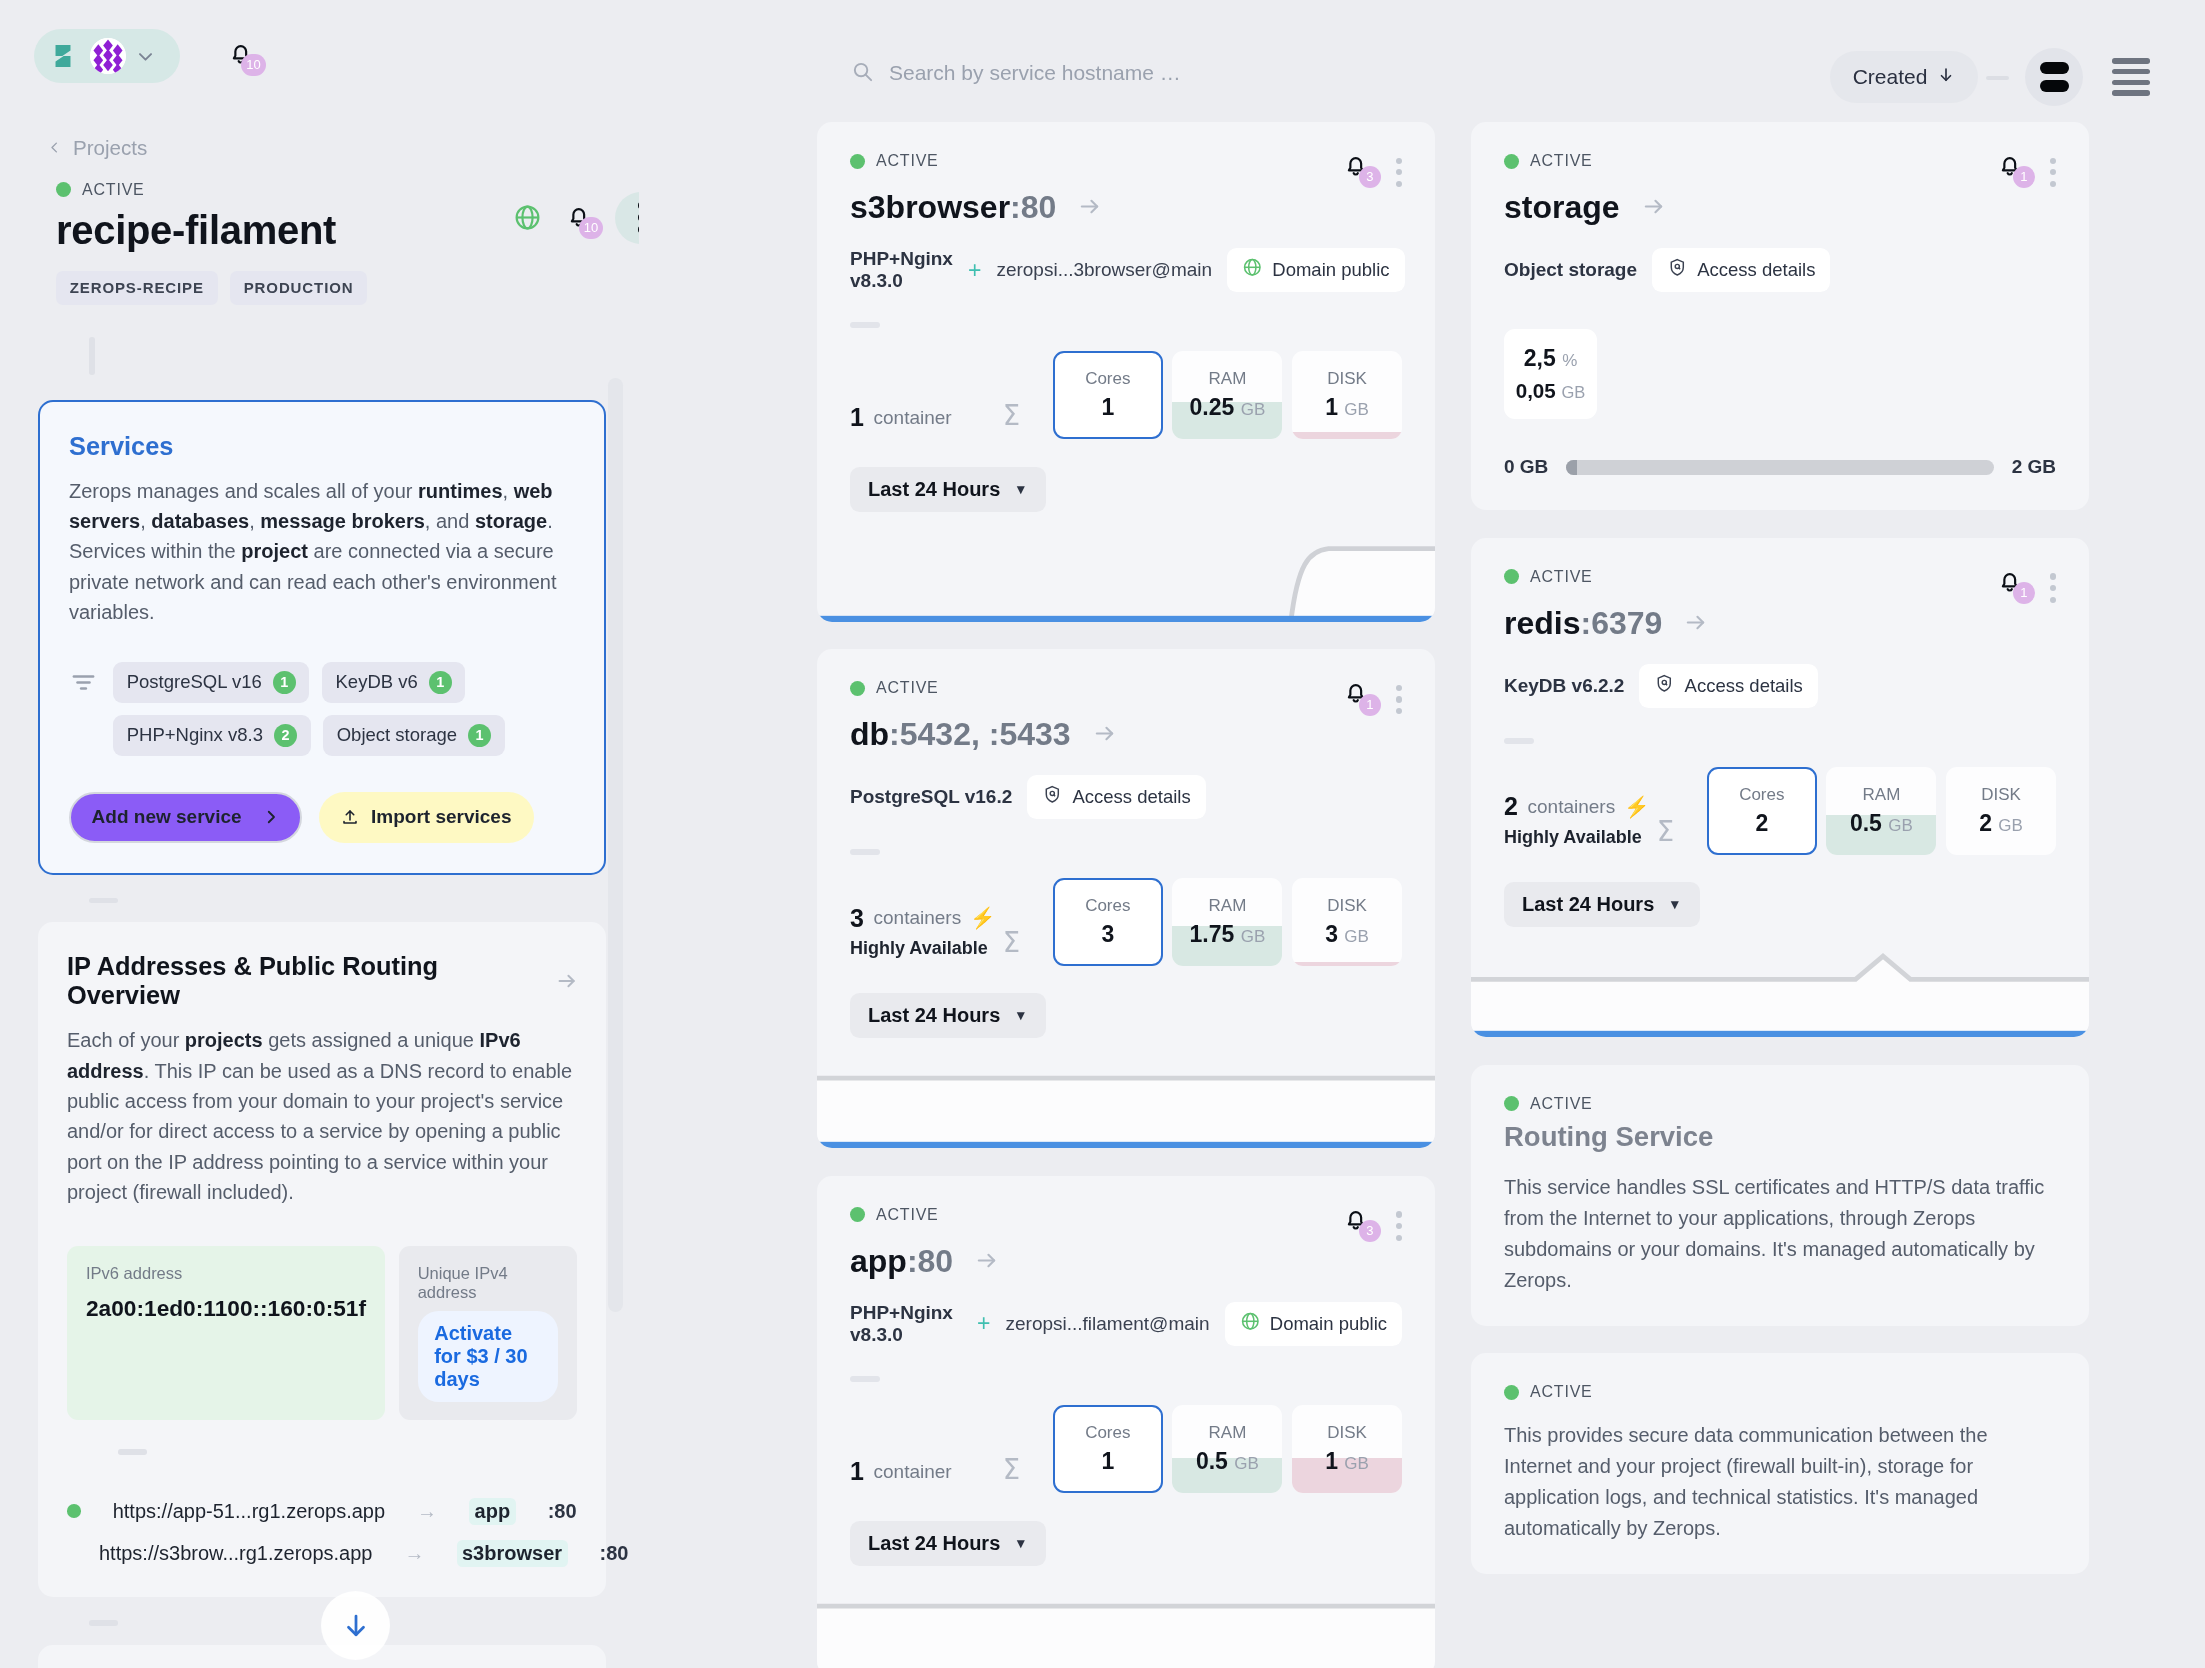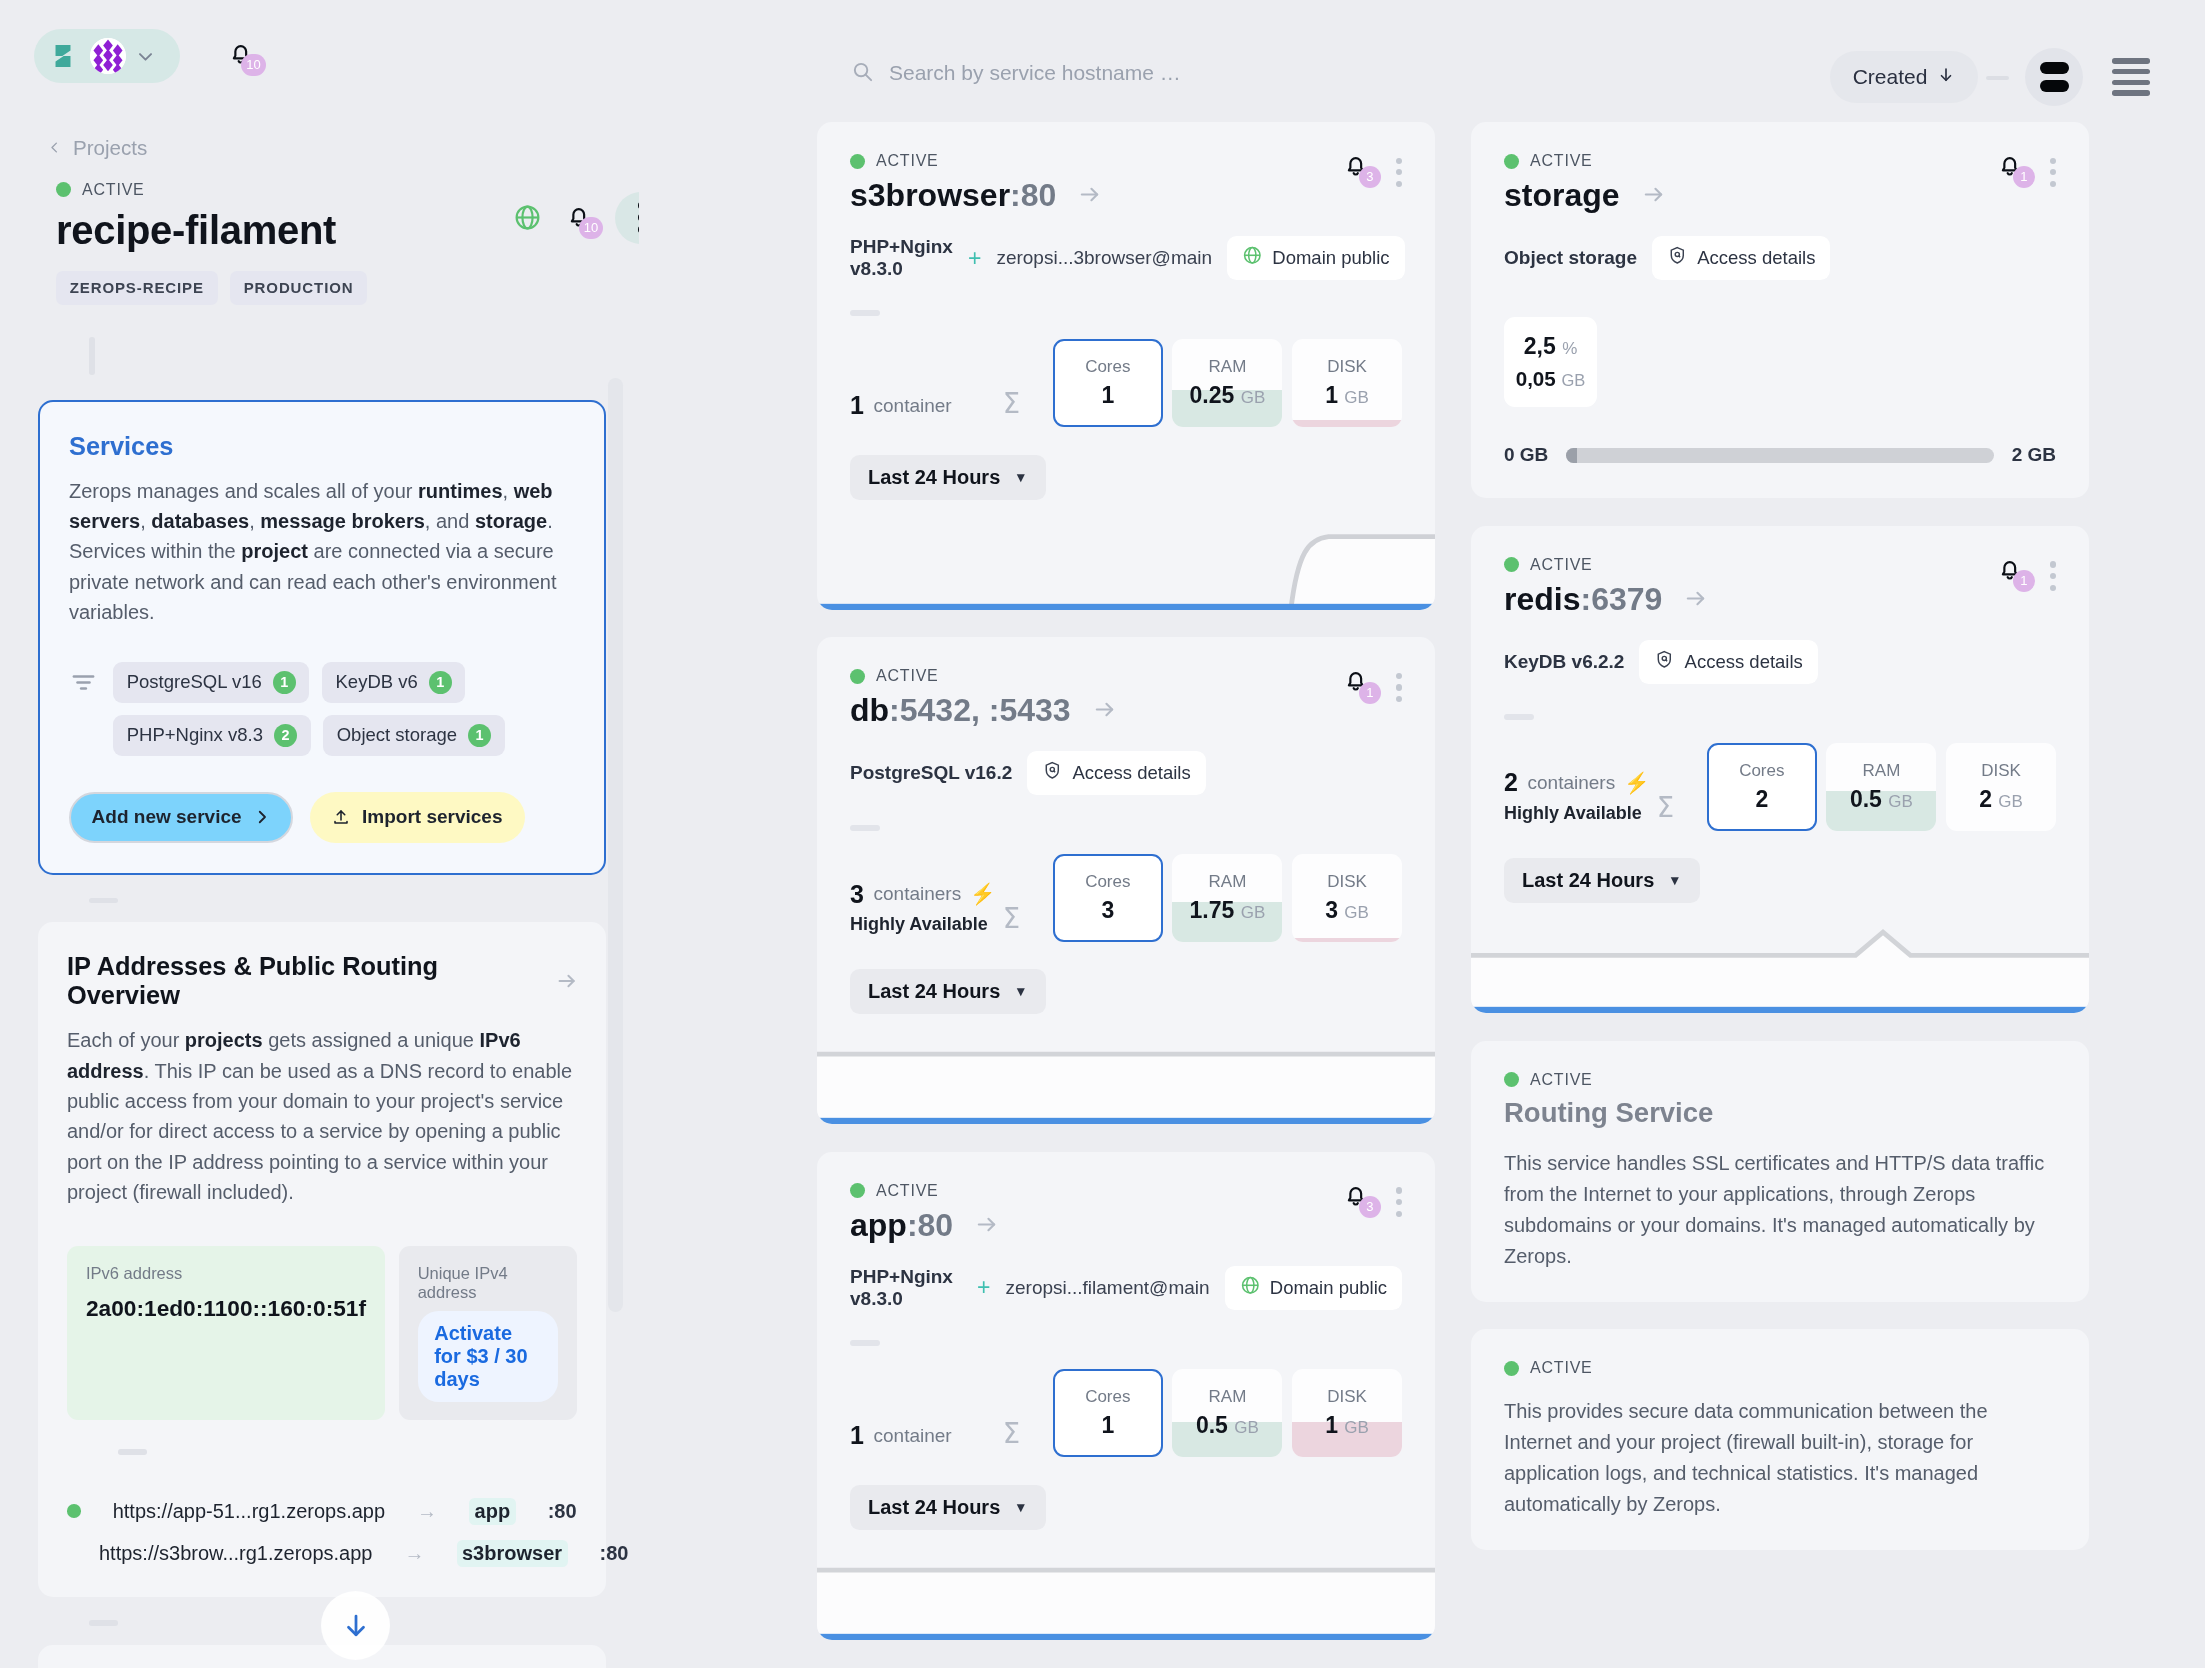--- a/index.html
+++ b/index.html
@@ -98,22 +98,22 @@
     background:#e5e6f0; border-radius:9px; padding:9px 13.7px; display:flex; align-items:center; gap:11px;
     font-size:18.5px; color:#2c3342; cursor:pointer;
   }
   .chip .cnt {
     width:23px; height:23px; border-radius:50%; background:#5cc16f; color:#fff;
     font-size:14.4px; font-weight:700; display:flex; align-items:center; justify-content:center;
   }
 
   .btn-row { display:flex; gap:16.5px; margin-top:36px; }
   .btn-outline {
-    border:2.1px solid #d4d7de; background:#7dd3fc; border-radius:29px; padding:12.4px 20.6px;
-    display:flex; align-items:center; gap:11px; font-size:19px; font-weight:700; color:#1d232e; cursor:pointer;
+    border:2.1px solid #d4d7de; background:#8b5cf6; border-radius:29px; padding:12.4px 20.6px;
+    display:flex; align-items:center; gap:20px; font-size:19px; font-weight:700; color:#1d232e; cursor:pointer;
   }
   .btn-ghost {
     background:#fef9c3; border-radius:29px; padding:13.7px 22px; display:flex; align-items:center; gap:12.4px;
     font-size:19px; font-weight:700; color:#1d232e; cursor:pointer;
   }
   .btn-outline svg, .btn-ghost svg { width:18px; height:18px; }
 
   .ip-grid { display:flex; gap:13.7px; margin-top:38px; }
   .ip-box { border-radius:11px; padding:18px 19px; }
   .ip-box.green { background:#e5f4e8; flex:0 0 284px; }
@@ -141,21 +141,21 @@
   .scroll-fab svg { width:30px; height:30px; color:#2e6fd0; }
 
   
   .main { position:absolute; left:817px; top:122px; width:1346px; }
   .grid { display:flex; gap:36px; }
   .col { display:flex; flex-direction:column; gap:27.5px; width:618px; }
 
   .svc-card { background:#f4f5f8; border-radius:15px; position:relative; overflow:hidden; }
   .svc-pad { padding:30px 33px 0 33px; }
   .svc-top { display:flex; justify-content:space-between; align-items:flex-start; }
-  .svc-name { font-size:32px; font-weight:700; color:#10141c; display:flex; align-items:center; gap:22px; margin-top:7px; }
+  .svc-name { font-size:32px; font-weight:700; color:#10141c; display:flex; align-items:center; gap:22px; margin-top:19px; }
   .svc-name .port { color:#737b88; font-weight:700; }
   .svc-name svg { width:23px; height:23px; color:#b4bac5; }
   .svc-actions { display:flex; align-items:flex-start; gap:26px; }
   .svc-actions .bell svg { width:27.5px; height:27.5px; }
   .kebab-v { display:flex; flex-direction:column; gap:5.5px; padding-top:5.5px; cursor:pointer; }
   .kebab-v i { width:6.2px; height:6.2px; border-radius:50%; background:#c3c8d1; display:block; }
 
   .svc-meta { display:flex; align-items:center; gap:15px; margin-top:22px; flex-wrap:nowrap; }
   .svc-stack { font-size:19px; font-weight:700; color:#2c3342; }
   .plus-ic { color:#3fbfb0; font-size:23px; font-weight:400; }

